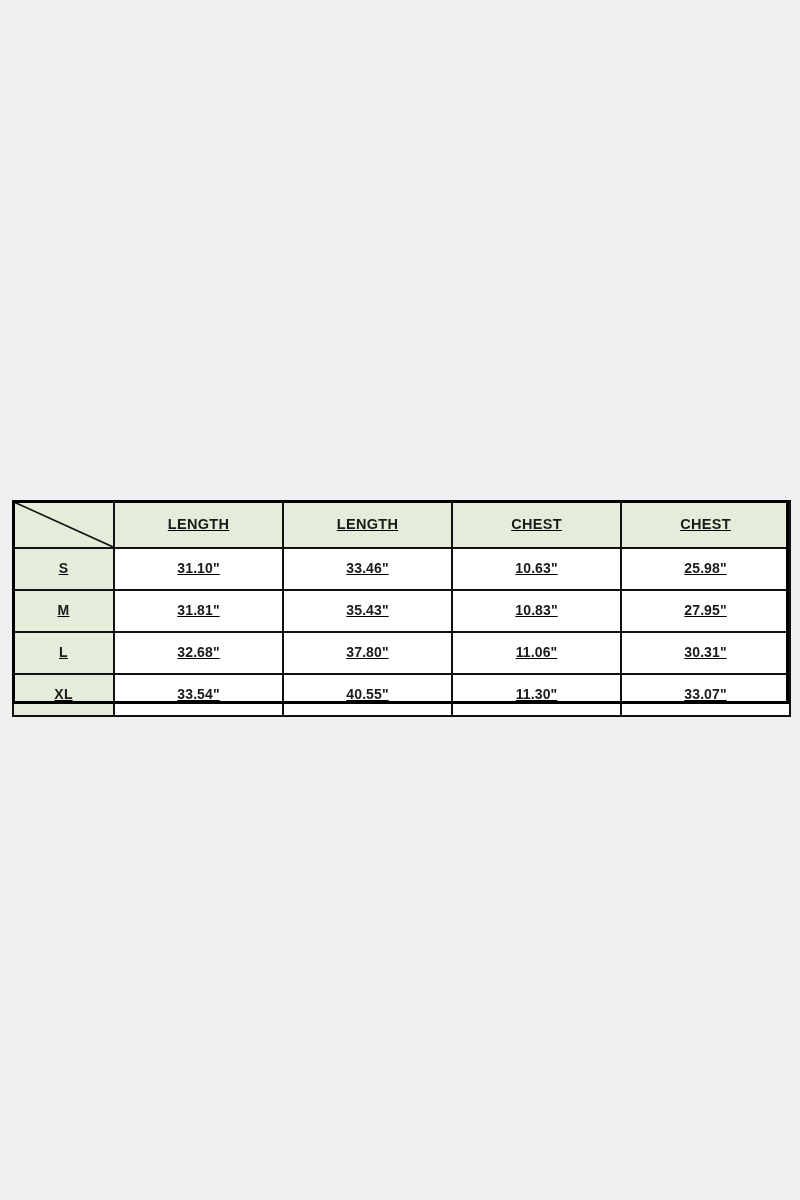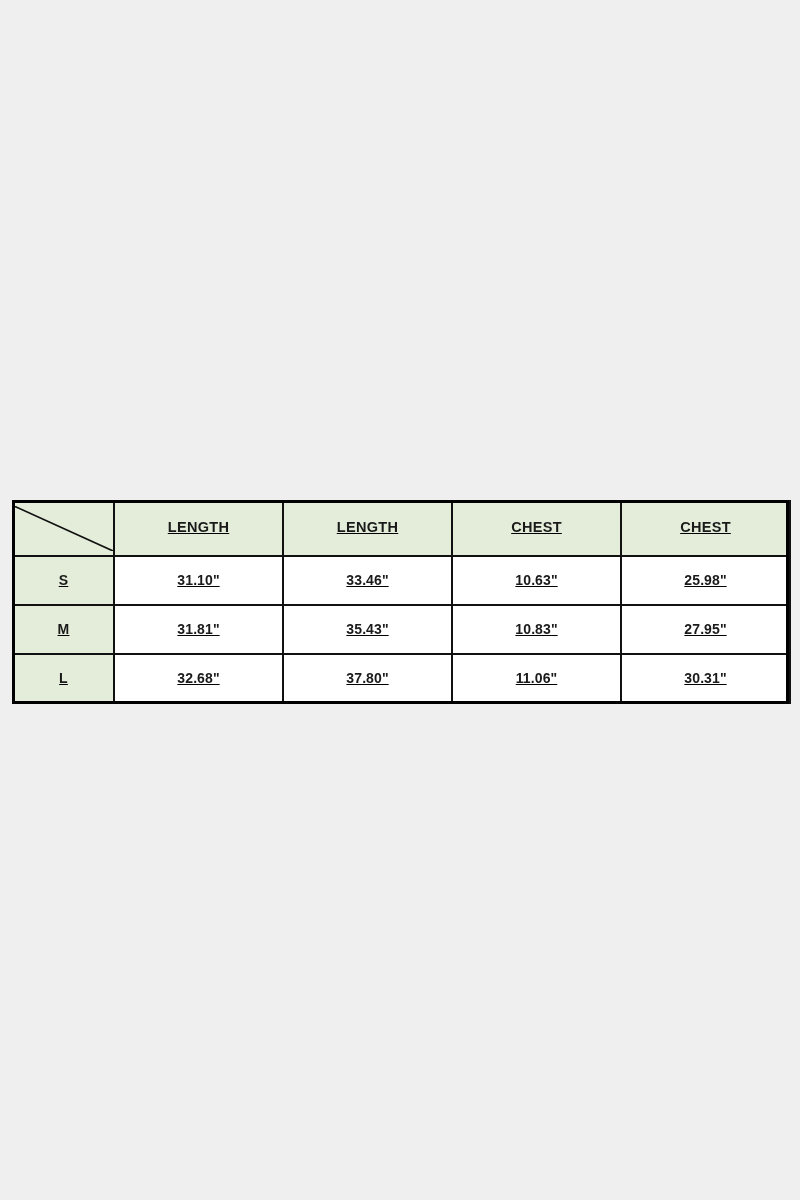--- a/index.html
+++ b/index.html
@@ -150,15 +150,22 @@
       </tr>
 
       <tr class="data-row">
         <td class="size-label">L</td>
         <td class="data-cell">32.68"</td>
         <td class="data-cell">37.80"</td>
         <td class="data-cell">11.06"</td>
         <td class="data-cell">30.31"</td>
       </tr>
 
+      <tr class="data-row">
+        <td class="size-label">XL</td>
+        <td class="data-cell">33.54"</td>
+        <td class="data-cell">40.55"</td>
+        <td class="data-cell">11.30"</td>
+        <td class="data-cell">33.07"</td>
+      </tr>
     </tbody>
   </table>
 </div>
 
 </body></html>

